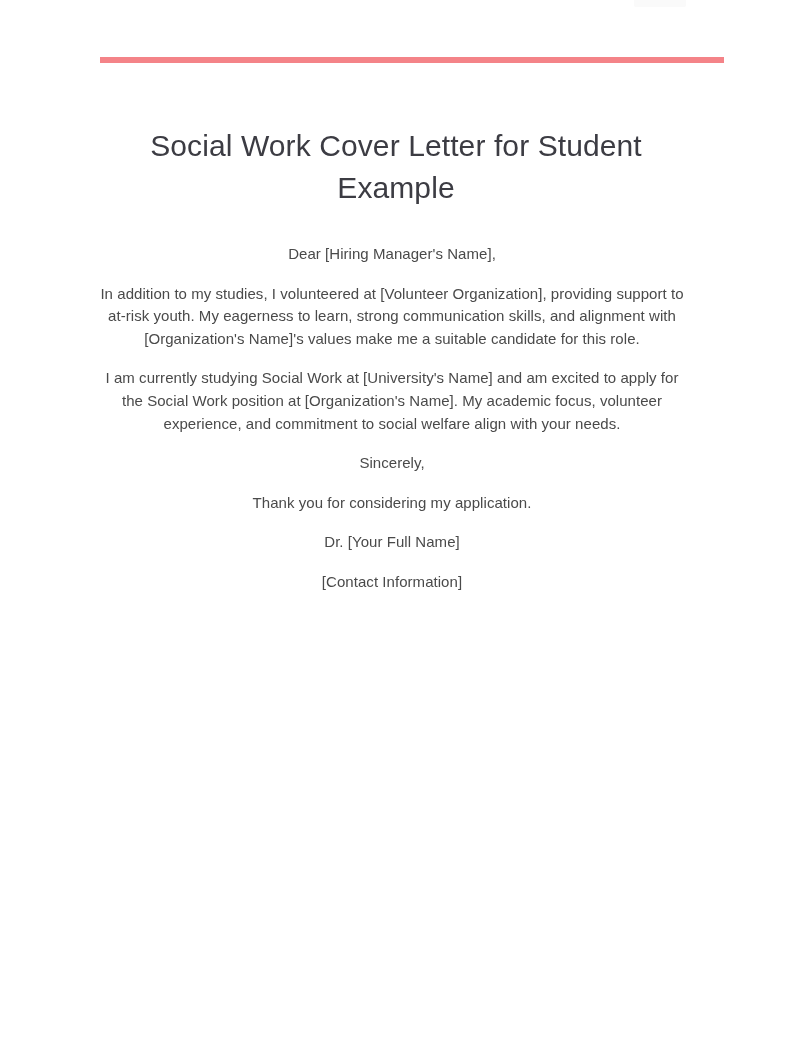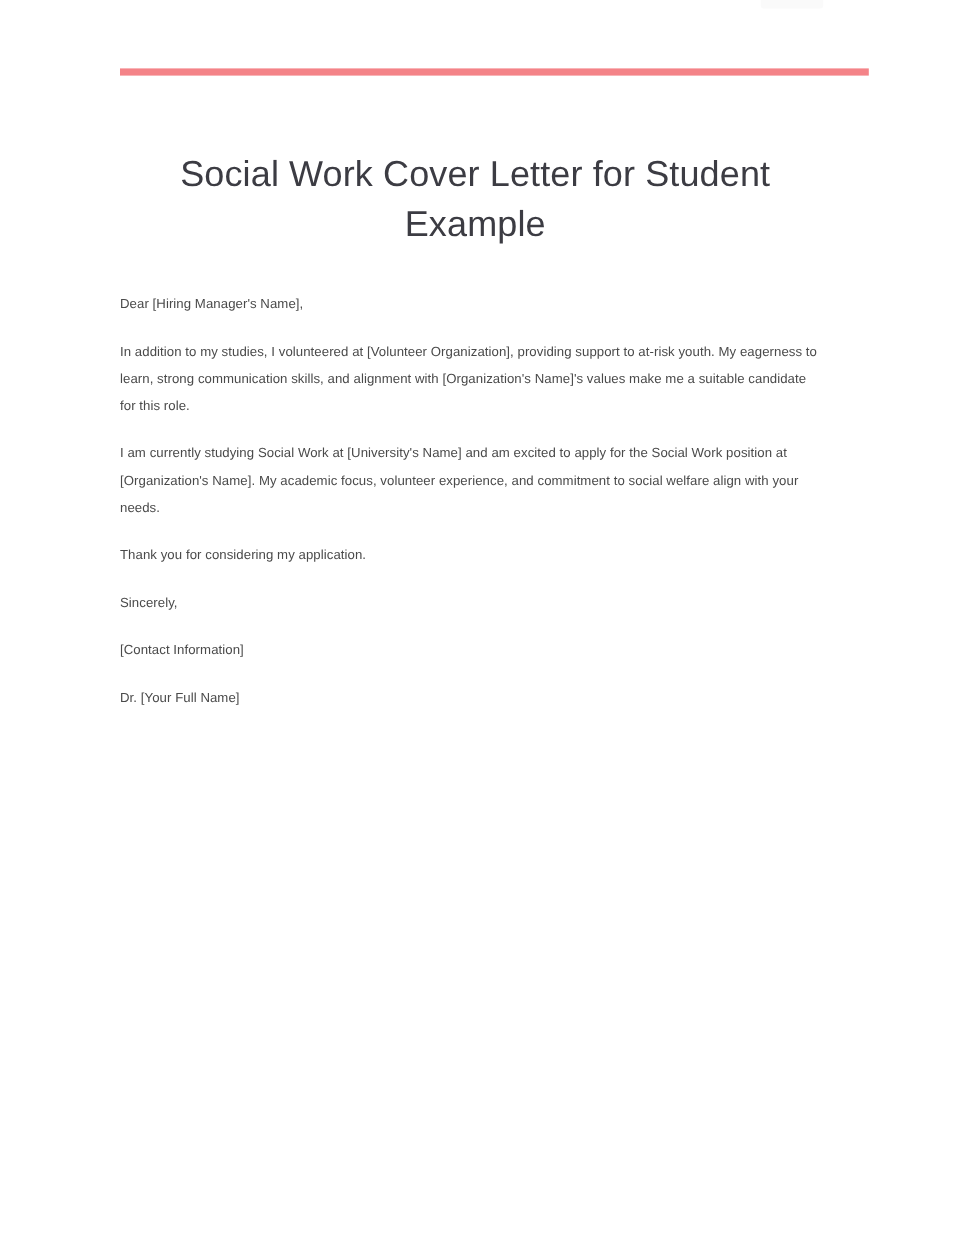--- a/index.html
+++ b/index.html
@@ -62,24 +62,25 @@
 
   .letter-body {
     position: absolute;
     top: 243px;
     left: 88px;
     width: 584px;
   }
 
   .letter-body p {
     margin: 0 0 17px 0;
-    font-size: 11px;
+    font-size: 15px;
     line-height: 22.6px;
     color: #4a4a4a;
     letter-spacing: 0.05px;
+    text-align: center;
   }
 
   .letter-body p:last-child {
     margin-bottom: 0;
   }
 </style>
 </head>
 <body>
 
 <div class="page">
@@ -87,19 +88,19 @@
   <div class="top-fragment"></div>
 
   <div class="accent-rule"></div>
 
   <h1 class="doc-title">Social Work Cover Letter for Student Example</h1>
 
   <div class="letter-body">
     <p>Dear [Hiring Manager's Name],</p>
     <p>In addition to my studies, I volunteered at [Volunteer Organization], providing support to at-risk youth. My eagerness to learn, strong communication skills, and alignment with [Organization's Name]'s values make me a suitable candidate for this role.</p>
     <p>I am currently studying Social Work at [University's Name] and am excited to apply for the Social Work position at [Organization's Name]. My academic focus, volunteer experience, and commitment to social welfare align with your needs.</p>
+    <p>Sincerely,</p>
     <p>Thank you for considering my application.</p>
-    <p>Sincerely,</p>
+    <p>Dr. [Your Full Name]</p>
     <p>[Contact Information]</p>
-    <p>Dr. [Your Full Name]</p>
   </div>
 
 </div>
 
 </body></html>

